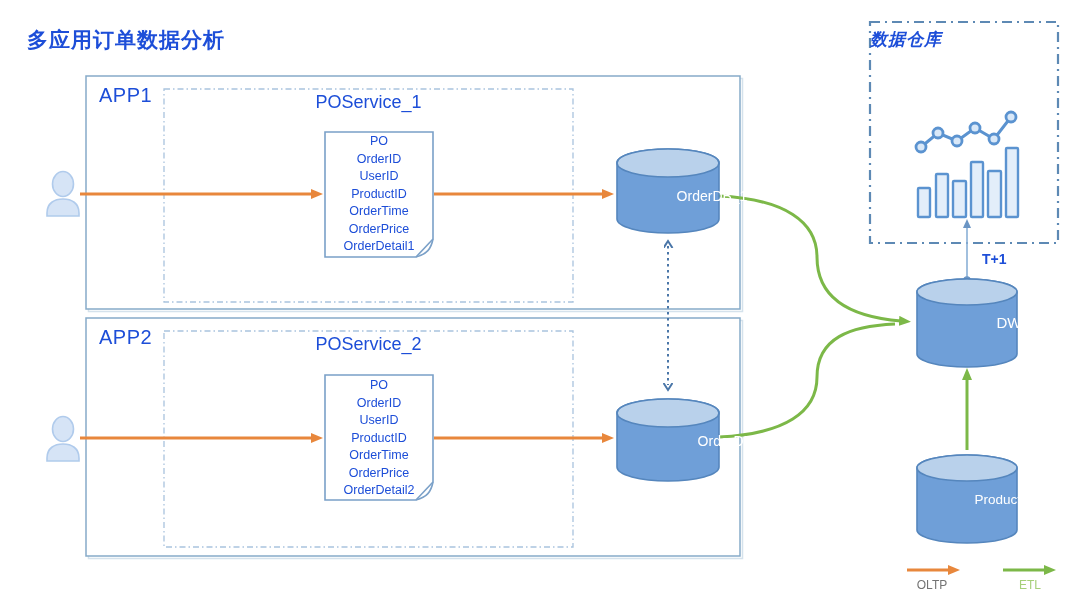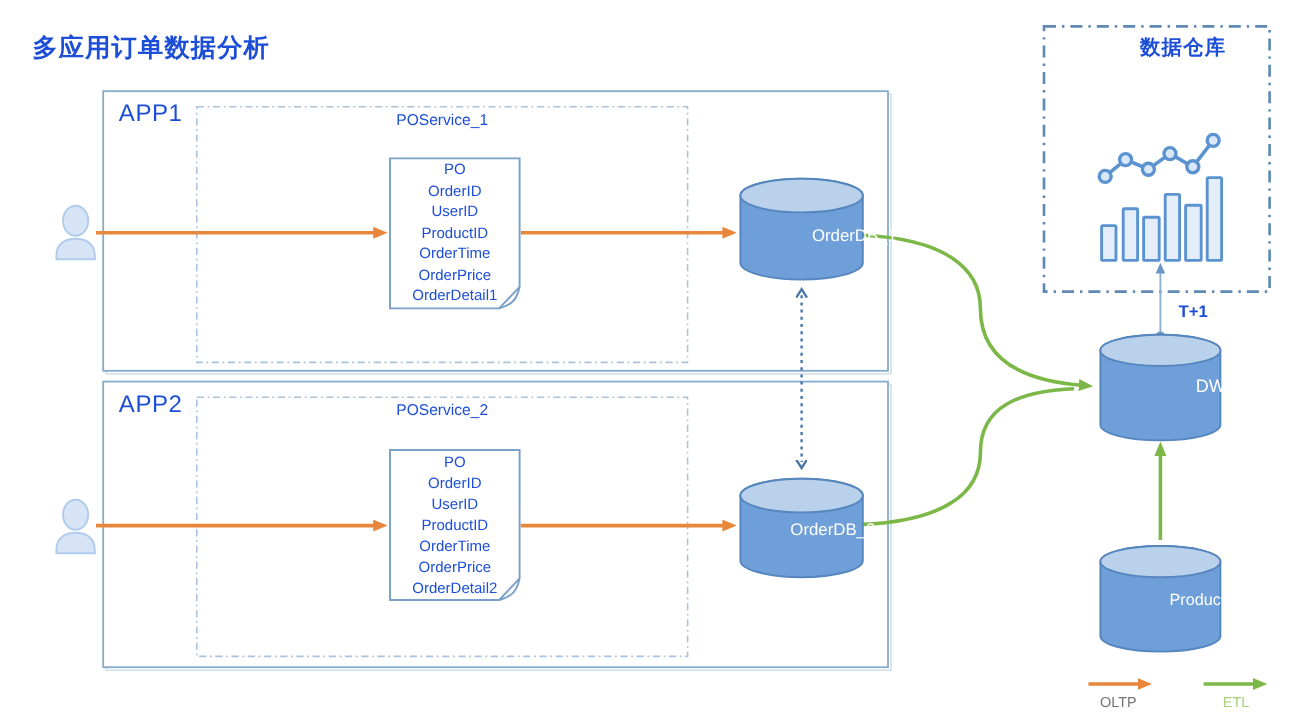--- a/index.html
+++ b/index.html
@@ -7,32 +7,32 @@
     position:relative;width:1080px;height:604px;background:#ffffff;overflow:hidden;
     font-family:"Liberation Sans", sans-serif;
   }
   .canvas svg{position:absolute;left:0;top:0;}
   .t{position:absolute;color:#1d4ed8;white-space:nowrap;}
   .tc{text-align:center;white-space:normal;}
   #title{left:27px;top:26px;font-size:21px;font-weight:700;letter-spacing:1px;}
   .app-label{font-size:20px;font-weight:400;letter-spacing:.5px;}
   #app1-label{left:99px;top:84px;}
   #app2-label{left:99px;top:326px;}
-  .svc-label{left:164px;width:409px;font-size:13px;text-align:center;}
+  .svc-label{left:164px;width:409px;font-size:18px;text-align:center;}
   #svc1-label{top:92px;}
   #svc2-label{top:334px;}
   .doc-text{left:325px;width:108px;font-size:12.5px;line-height:17.5px;text-align:center;}
   #doc1-text{top:133px;}
   #doc2-text{top:377px;}
   .cyl-label{color:#ffffff;text-align:center;margin-left:44px;}
   #db1-label{left:617px;top:188px;width:102px;font-size:14px;}
-  #db2-label{left:611px;top:433px;width:78px;font-size:14px;}
+  #db2-label{left:650px;top:433px;width:78px;font-size:14px;}
   #dw-label{left:917px;top:314px;width:96px;font-size:15px;}
   #pdb-label{left:917px;top:492px;width:100px;font-size:13.5px;}
-  #wh-title{left:892px;top:28px;width:188px;font-size:17px;font-weight:700;text-align:center;letter-spacing:1px;}
+  #wh-title{left:870px;top:28px;width:188px;font-size:17px;font-weight:700;text-align:left;letter-spacing:1px;font-style:italic;}
   #wh-report{left:870px;top:84px;width:188px;font-size:14px;font-style:italic;text-align:center;letter-spacing:1px;}
   #t1-label{left:982px;top:251px;font-size:14px;font-weight:700;}
   .legend-label{font-size:12px;text-align:center;width:60px;}
   #oltp-label{left:902px;top:578px;color:#737373;}
   #etl-label{left:1000px;top:578px;color:#a6cf79;}
 </style>
 </head>
 <body>
 
 <div class="canvas">

